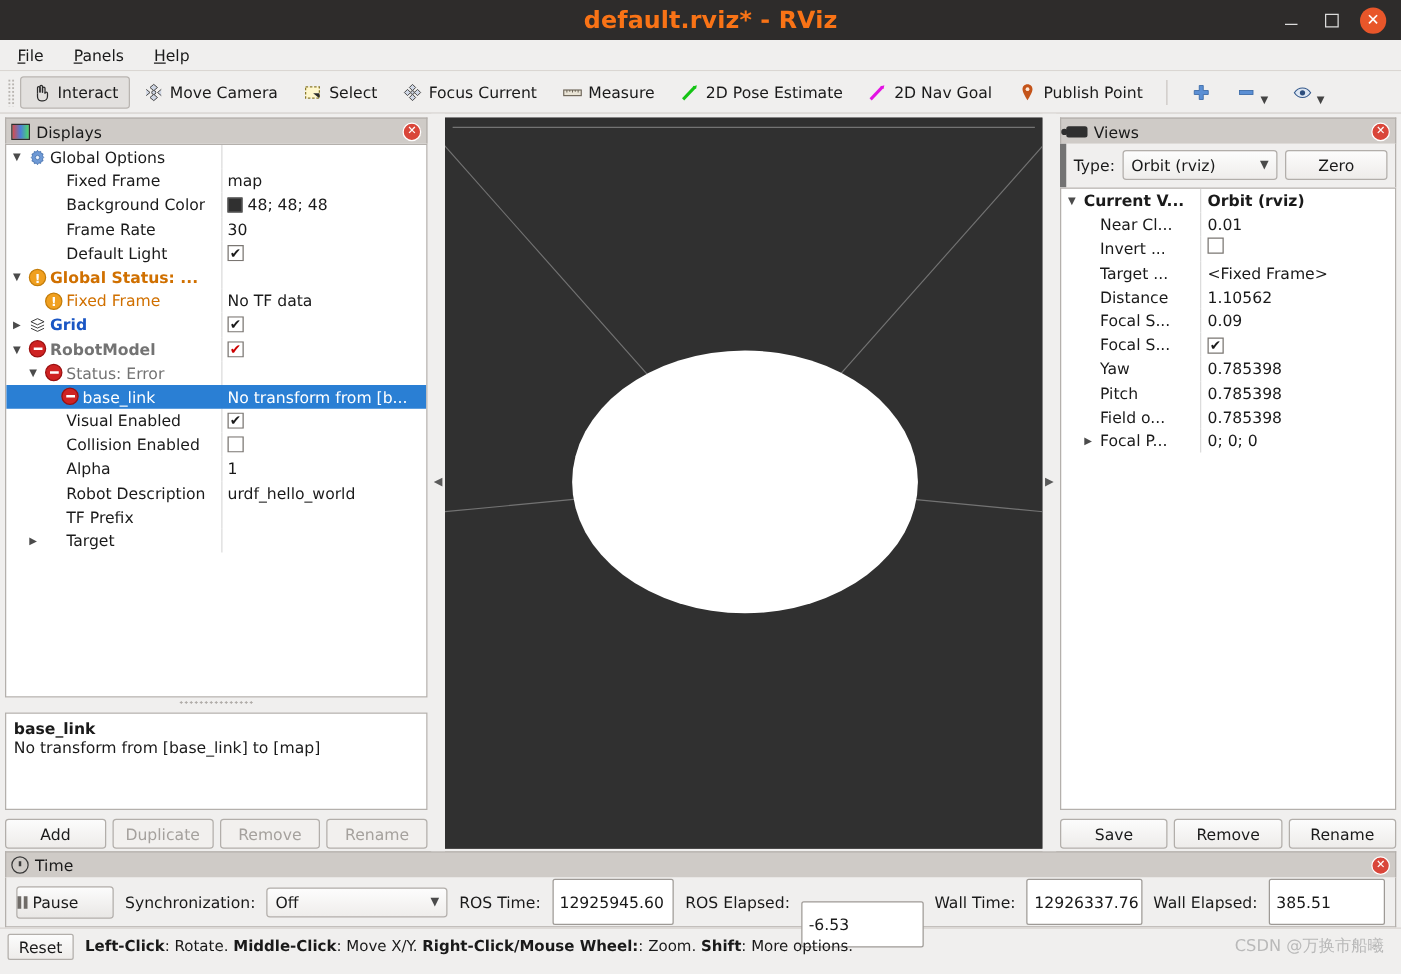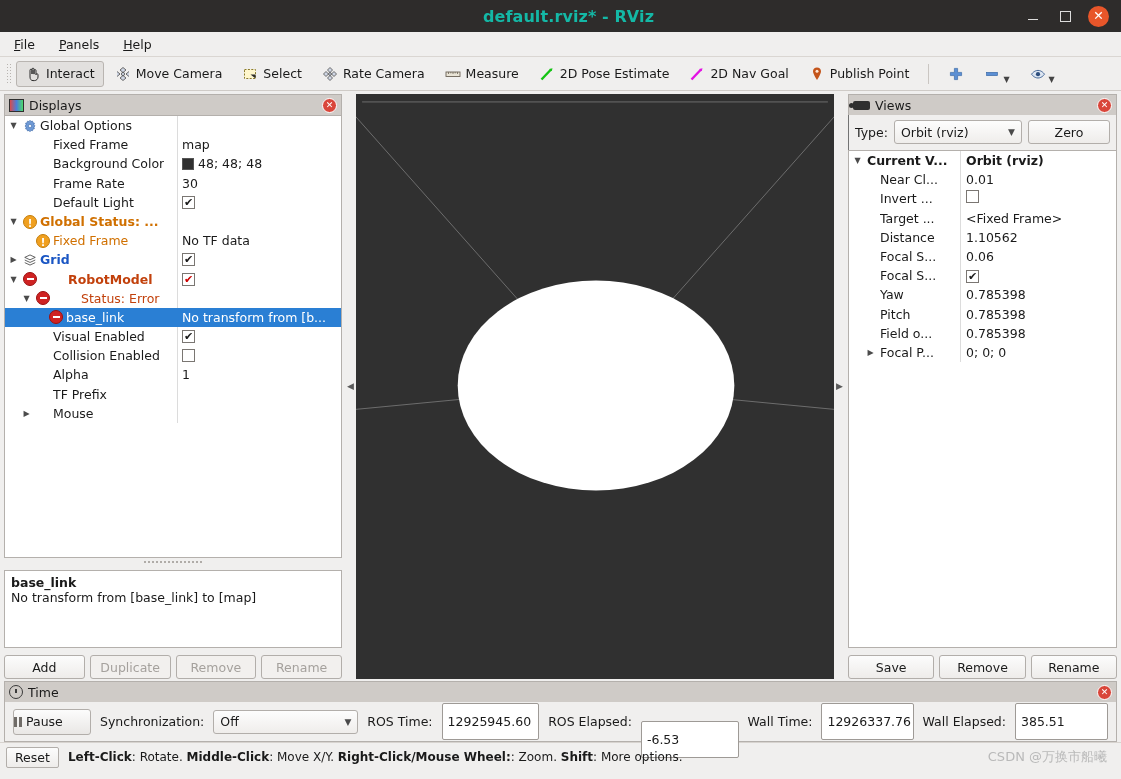--- a/index.html
+++ b/index.html
@@ -10,21 +10,21 @@
     font-size:12.5px; color:#1a1a1a;
     background:#f0efee;
   }
   
   .titlebar {
     height:32px; background:#2e2c2b; color:#ffffff;
     display:flex; align-items:center; position:relative;
   }
   .titlebar .title {
     position:absolute; left:16px; right:0; text-align:center;
-    font-size:16px; font-weight:bold; color:#14b8a6;
+    font-size:19px; font-weight:bold; color:#f97316;
     letter-spacing:.1px;
   }
   .winbtns { margin-left:auto; display:flex; align-items:center; gap:14px; padding-right:12px; z-index:2; }
   .winbtn { width:18px; height:18px; display:flex; align-items:center; justify-content:center; color:#dcdcdc; font-size:12px; }
   .winbtn.min::after { content:""; display:block; width:10px; height:1.5px; background:#dcdcdc; margin-top:7px; }
   .winbtn.max::after { content:""; display:block; width:9px; height:9px; border:1.5px solid #dcdcdc; }
   .winbtn.close { width:21px; height:21px; border-radius:50%; background:#e8562a; color:#fff; font-size:12.5px; font-weight:bold; line-height:1; }
   
   .menubar { height:25px; background:#f0efee; display:flex; align-items:center; padding-left:10px; gap:16px; border-bottom:1px solid #dad6d2; }
   .menuitem { font-size:12.5px; padding:2px 4px; }
@@ -58,21 +58,21 @@
   .trow { display:flex; align-items:center; height:19.2px; line-height:19.2px; }
   .trow .namecell { width:173px; display:flex; align-items:center; gap:3px; overflow:hidden; white-space:nowrap;
      border-right:1px solid #dcdcdc; height:100%; }
   .trow .valcell { flex:1; display:flex; align-items:center; gap:4px; padding-left:4px; overflow:hidden; white-space:nowrap; }
   .trow.sel { background:#2a7fd4; color:#fff; }
   .trow.sel .namecell { border-right-color:#2a7fd4; }
   .exp { width:13px; flex:none; display:flex; align-items:center; justify-content:center; font-size:8px; color:#4b4b4b; }
   .ind0 { padding-left:2px; } .ind1 { padding-left:15px; } .ind2 { padding-left:28px; }
   .tlabel { overflow:hidden; text-overflow:ellipsis; }
   .bold { font-weight:bold; }
-  .c-blue { color:#1a56c4; } .c-red { color:#c2410c;margin-left:28px; } .c-orange { color:#d07000; }
+  .c-blue { color:#1a56c4; } .c-red { color:#737373; } .c-orange { color:#d07000; }
   .chk { width:13px; height:13px; border:1px solid #7a7672; background:#fff; display:inline-flex;
      align-items:center; justify-content:center; font-size:11px; line-height:1; flex:none; }
   .chk.red { color:#cc0000; }
   .swatch { width:12px; height:12px; background:#303030; border:1px solid #555; display:inline-block; flex:none; }
   
   .ic { width:14px; height:14px; flex:none; display:inline-block; position:relative; }
   .ic-warn, .ic-err { border-radius:50%; }
   .ic-warn { background:#f0a020; border:1px solid #c47d0a; }
   .ic-err { background:#cf2323; border:1px solid #9b1010; }
   .ic-warn::after { content:"!"; position:absolute; left:0; right:0; top:-2px; text-align:center; color:#fff; font-size:10px; font-weight:bold; }
@@ -193,21 +193,21 @@
       <svg viewBox="0 0 16 16">
           <g stroke="#4a4a4a" fill="#cfd6e4" stroke-width=".8">
             <path d="M8 1.5 10.5 4 8 6.5 5.5 4z"></path>
             <path d="M8 9.5 10.5 12 8 14.5 5.5 12z"></path>
             <path d="M1.5 8 4 5.5 6.5 8 4 10.5z"></path>
             <path d="M9.5 8 12 5.5 14.5 8 12 10.5z"></path>
             <circle cx="8" cy="8" r="1.4"></circle>
           </g>
         </svg>
     </span>
-    <span>Rate Camera</span>
+    <span>Focus Current</span>
   </div>
 
   <div class="tbtn">
     <span class="tico">
       <svg viewBox="0 0 16 16">
           <rect x="1" y="6" width="14" height="4.5" fill="#e9e4d6" stroke="#6b6356" stroke-width=".9"></rect>
           <g stroke="#6b6356" stroke-width=".8">
             <path d="M3.5 6v2"></path>
             <path d="M5.8 6v1.4"></path>
             <path d="M8 6v2"></path>
@@ -431,31 +431,41 @@
                 <span class="tlabel ">Alpha</span>
               </div>
               <div class="valcell">
                 <span>1</span>
               </div>
             </div>
             <div class="trow">
               <div class="namecell ind1">
                 <span class="exp"></span>
                 <span class="ic" style="visibility: hidden;"></span>
+                <span class="tlabel ">Robot Description</span>
+              </div>
+              <div class="valcell">
+                <span>urdf_hello_world</span>
+              </div>
+            </div>
+            <div class="trow">
+              <div class="namecell ind1">
+                <span class="exp"></span>
+                <span class="ic" style="visibility: hidden;"></span>
                 <span class="tlabel ">TF Prefix</span>
               </div>
               <div class="valcell">
                 <span></span>
               </div>
             </div>
             <div class="trow">
               <div class="namecell ind1">
                 <span class="exp">▶</span>
                 <span class="ic" style="visibility: hidden;"></span>
-                <span class="tlabel ">Mouse</span>
+                <span class="tlabel ">Target</span>
               </div>
               <div class="valcell"></div>
             </div>
           </div>
       </div>
     </div>
 
     <div class="splitdots"></div>
 
     <div class="detailbox">
@@ -497,21 +507,21 @@
     <div class="handle">▶</div>
   </div>
 
   <div class="rightcol">
     <div class="dock">
       <div class="dockhead">
         <span class="camicon"></span>
         <span class="dtitle">Views</span>
         <span class="dockclose">✕</span>
       </div>
-      <div style="background:#f0efee; border-left:1px solid #737373; border-right:1px solid #b4b0ac; padding:0 4px;">
+      <div style="background:#f0efee; border-left:5px solid #737373; border-right:1px solid #b4b0ac; padding:0 4px;">
         <div class="typerow">
           <span class="lbl">Type:</span>
           <div class="combo">
             <span class="cv">Orbit (rviz)</span>
             <span class="carrow">▼</span>
           </div>
           <div class="btn" style="flex:none; width:82px; height:24px;">
             <span>Zero</span>
           </div>
         </div>
@@ -551,21 +561,21 @@
                 <span class="exp"></span>
                 <span class="tlabel">Distance</span>
               </div>
               <div class="vval"><span>1.10562</span></div>
             </div>
             <div class="vrow">
               <div class="vname ind1">
                 <span class="exp"></span>
                 <span class="tlabel">Focal S...</span>
               </div>
-              <div class="vval"><span>0.06</span></div>
+              <div class="vval"><span>0.09</span></div>
             </div>
             <div class="vrow">
               <div class="vname ind1">
                 <span class="exp"></span>
                 <span class="tlabel">Focal S...</span>
               </div>
               <div class="vval"><span class="chk">✔</span></div>
             </div>
             <div class="vrow">
               <div class="vname ind1">

